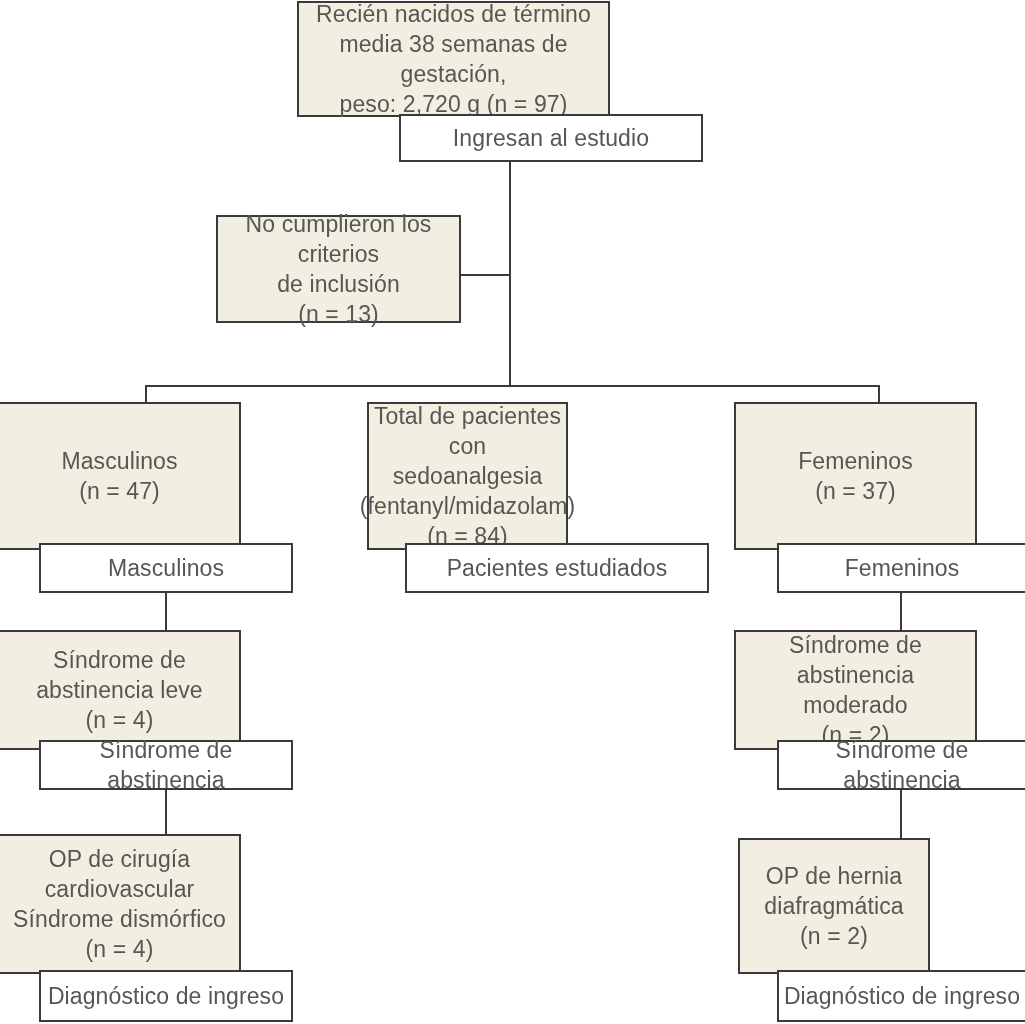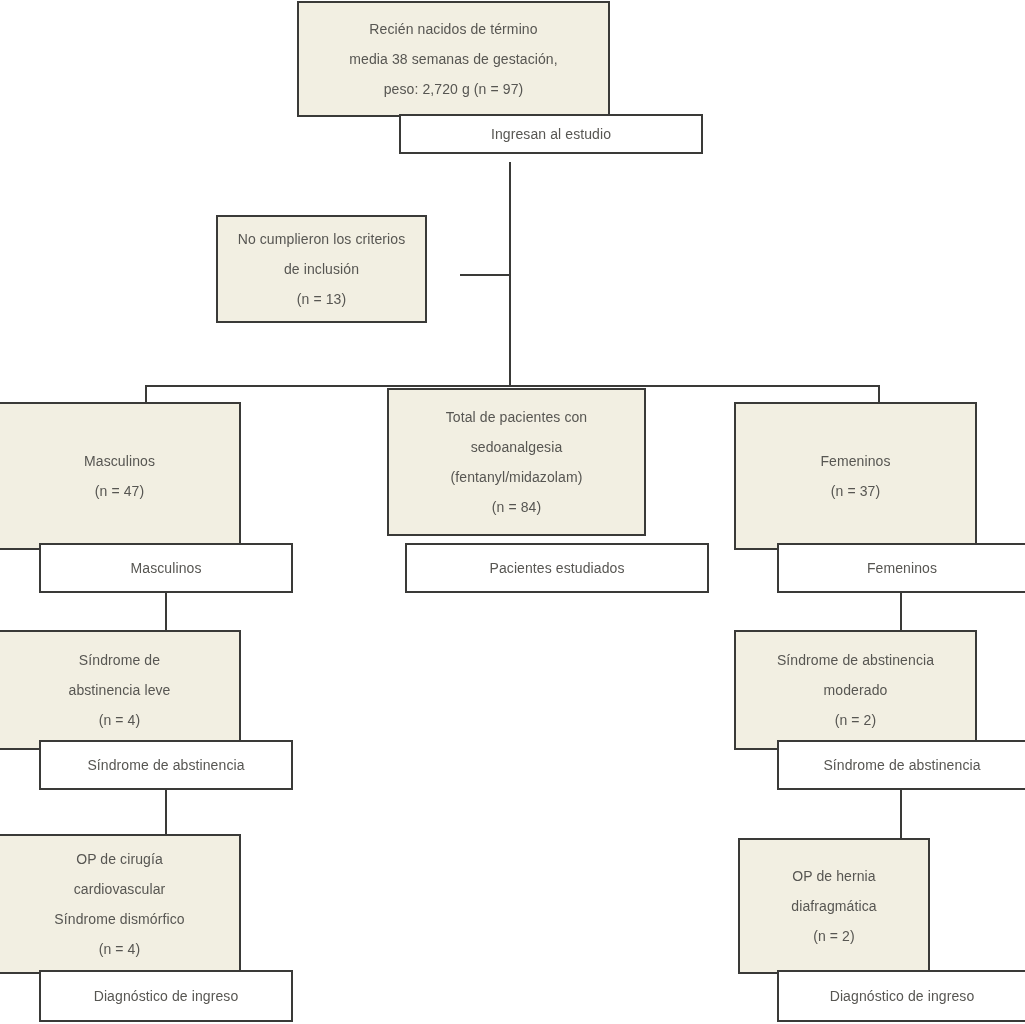--- a/index.html
+++ b/index.html
@@ -18,21 +18,21 @@
   
   .box {
     position: absolute;
     box-sizing: border-box;
     border: 2px solid #3a3a38;
     display: flex;
     align-items: center;
     justify-content: center;
     text-align: center;
     color: #575652;
-    font-size: 14px;
+    font-size: 23px;
     line-height: 30px;
     letter-spacing: 0.1px;
     white-space: pre-line;
     padding: 8px 4px;
   }
   .box.data {
     background: #f2efe2;
     z-index: 1;
   }
   .box.label {
@@ -65,31 +65,31 @@
 
   <div class="ln v" style="left:165px; top:790px; height:44px;"></div>
 
   <div class="ln v" style="left:900px; top:593px; height:38px;"></div>
 
   <div class="ln v" style="left:900px; top:790px; height:48px;"></div>
 
   <div class="box data" style="left:297px; top:1px; width:313px; height:116px;">Recién nacidos de término
 media 38 semanas de gestación,
 peso: 2,720 g (n = 97)</div>
-  <div class="box label" style="left:399px; top:114px; width:304px; height:40px;">Ingresan al estudio</div>
+  <div class="box label" style="left:399px; top:114px; width:304px; height:48px;">Ingresan al estudio</div>
 
-  <div class="box data" style="left:216px; top:215px; width:211px; height:108px;">No cumplieron los criterios
+  <div class="box data" style="left:216px; top:215px; width:245px; height:108px;">No cumplieron los criterios
 de inclusión
 (n = 13)</div>
 
   <div class="box data" style="left:-2px; top:402px; width:243px; height:148px;">Masculinos
 (n = 47)</div>
   <div class="box label" style="left:39px; top:543px; width:254px; height:50px;">Masculinos</div>
 
-  <div class="box data" style="left:367px; top:388px; width:259px; height:148px;margin-left:20px;">Total de pacientes con
+  <div class="box data" style="left:367px; top:402px; width:201px; height:148px;">Total de pacientes con
 sedoanalgesia
 (fentanyl/midazolam)
 (n = 84)</div>
   <div class="box label" style="left:405px; top:543px; width:304px; height:50px;">Pacientes estudiados</div>
 
   <div class="box data" style="left:734px; top:402px; width:243px; height:148px;">Femeninos
 (n = 37)</div>
   <div class="box label" style="left:777px; top:543px; width:250px; height:50px;">Femeninos</div>
 
   <div class="box data" style="left:-2px; top:630px; width:243px; height:120px;">Síndrome de

